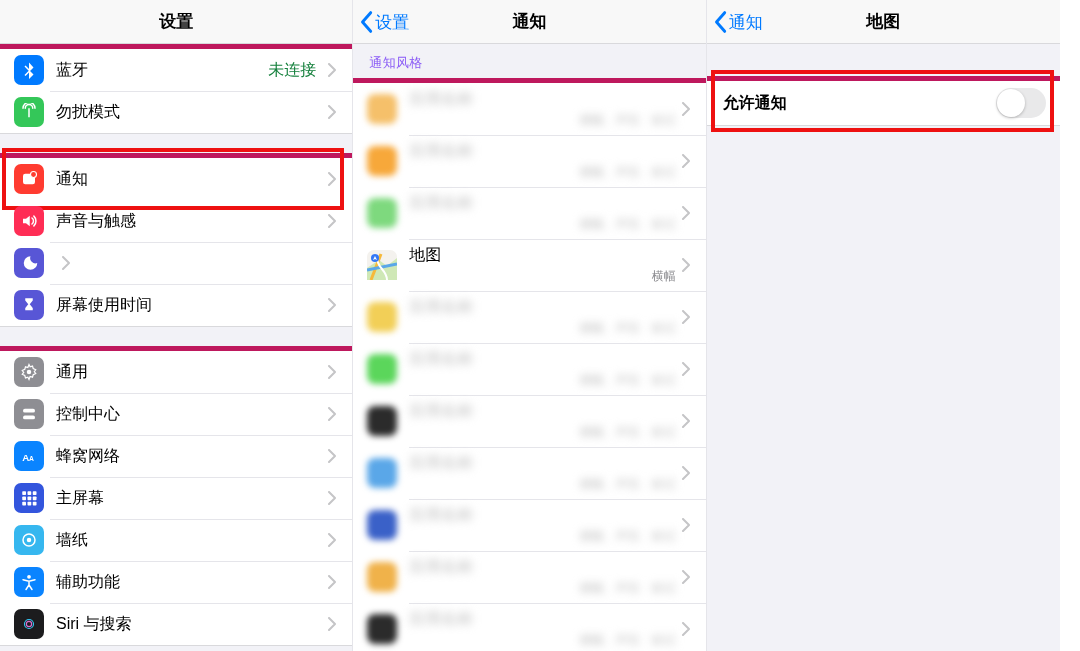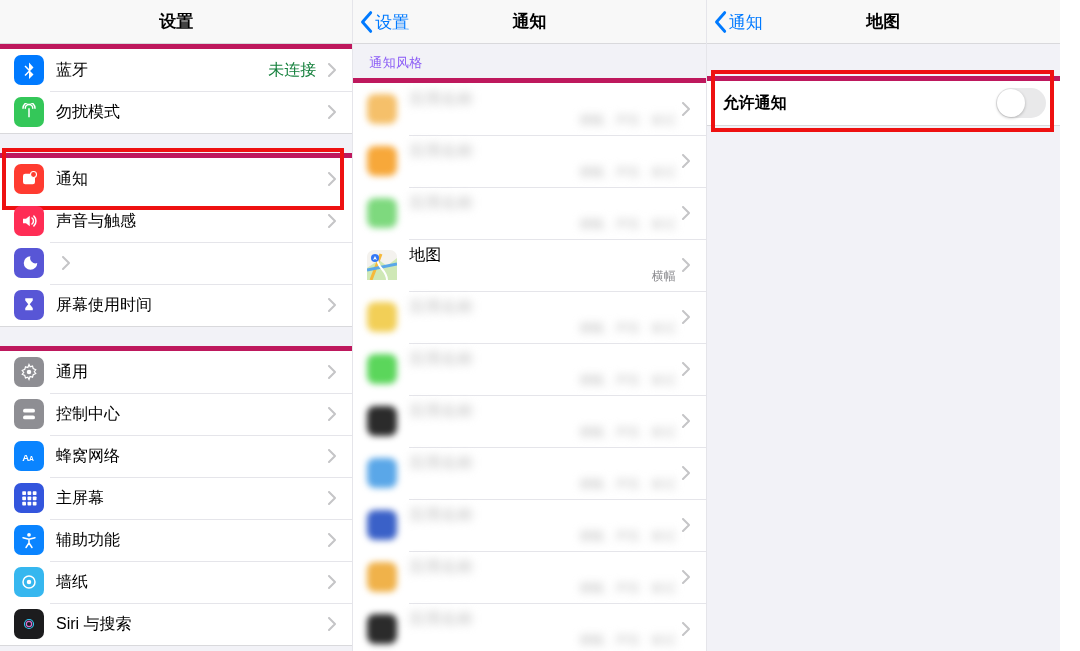--- a/index.html
+++ b/index.html
@@ -204,41 +204,41 @@
               </svg>
             </div>
             <span class="label">主屏幕</span>
             <span class="chev">
               <svg viewBox="0 0 8 14">
                 <path d="M1 1l6 6-6 6" stroke="#c5c5c7" stroke-width="2" fill="none" stroke-linecap="round" stroke-linejoin="round"></path>
               </svg>
             </span>
           </div>
           <div class="row">
+            <div class="icon-slot ic-white" style="background: rgb(54, 183, 239);">
+              <svg viewBox="0 0 24 24" width="18" height="18">
+                <circle cx="12" cy="12" r="8" fill="none" stroke="white" stroke-width="2"></circle>
+                <circle cx="12" cy="12" r="3" fill="white"></circle>
+              </svg>
+            </div>
+            <span class="label">墙纸</span>
+            <span class="chev">
+              <svg viewBox="0 0 8 14">
+                <path d="M1 1l6 6-6 6" stroke="#c5c5c7" stroke-width="2" fill="none" stroke-linecap="round" stroke-linejoin="round"></path>
+              </svg>
+            </span>
+          </div>
+          <div class="row">
             <div class="icon-slot ic-white" style="background: rgb(10, 132, 255);">
               <svg viewBox="0 0 24 24" width="18" height="18">
                 <circle cx="12" cy="5" r="2.5" fill="white"></circle>
                 <path d="M4 9l8 2 8-2M12 11v5l-4 6M12 16l4 6" stroke="white" stroke-width="2" fill="none" stroke-linecap="round"></path>
               </svg>
             </div>
             <span class="label">辅助功能</span>
-            <span class="chev">
-              <svg viewBox="0 0 8 14">
-                <path d="M1 1l6 6-6 6" stroke="#c5c5c7" stroke-width="2" fill="none" stroke-linecap="round" stroke-linejoin="round"></path>
-              </svg>
-            </span>
-          </div>
-          <div class="row">
-            <div class="icon-slot ic-white" style="background: rgb(54, 183, 239);">
-              <svg viewBox="0 0 24 24" width="18" height="18">
-                <circle cx="12" cy="12" r="8" fill="none" stroke="white" stroke-width="2"></circle>
-                <circle cx="12" cy="12" r="3" fill="white"></circle>
-              </svg>
-            </div>
-            <span class="label">墙纸</span>
             <span class="chev">
               <svg viewBox="0 0 8 14">
                 <path d="M1 1l6 6-6 6" stroke="#c5c5c7" stroke-width="2" fill="none" stroke-linecap="round" stroke-linejoin="round"></path>
               </svg>
             </span>
           </div>
           <div class="row">
             <div class="icon-slot ic-white" style="background: rgb(28, 28, 30);">
               <svg viewBox="0 0 24 24" width="18" height="18">
                 <circle cx="12" cy="12" r="9" fill="#1c1c1e"></circle>

